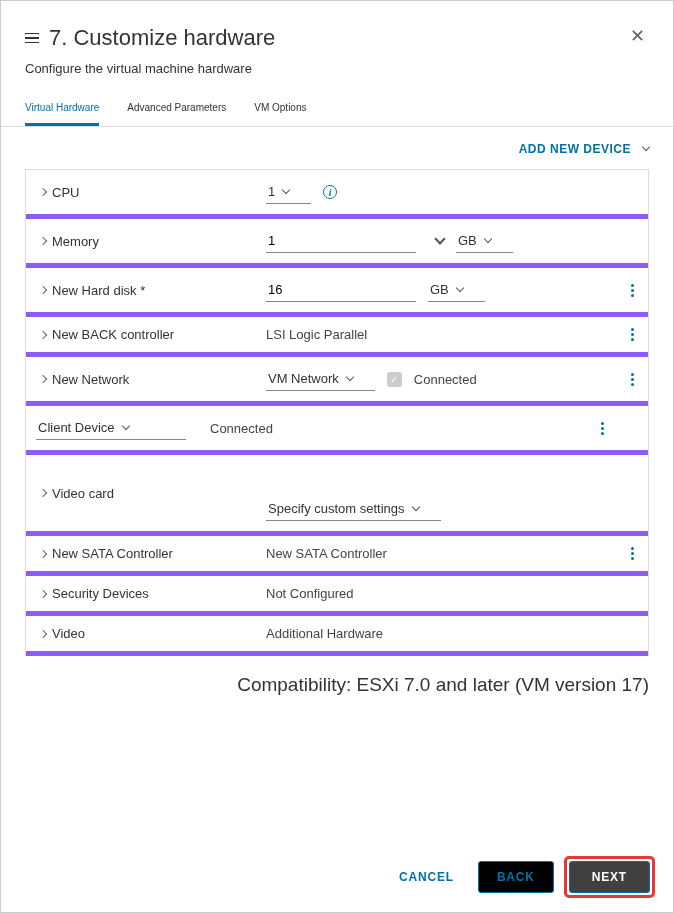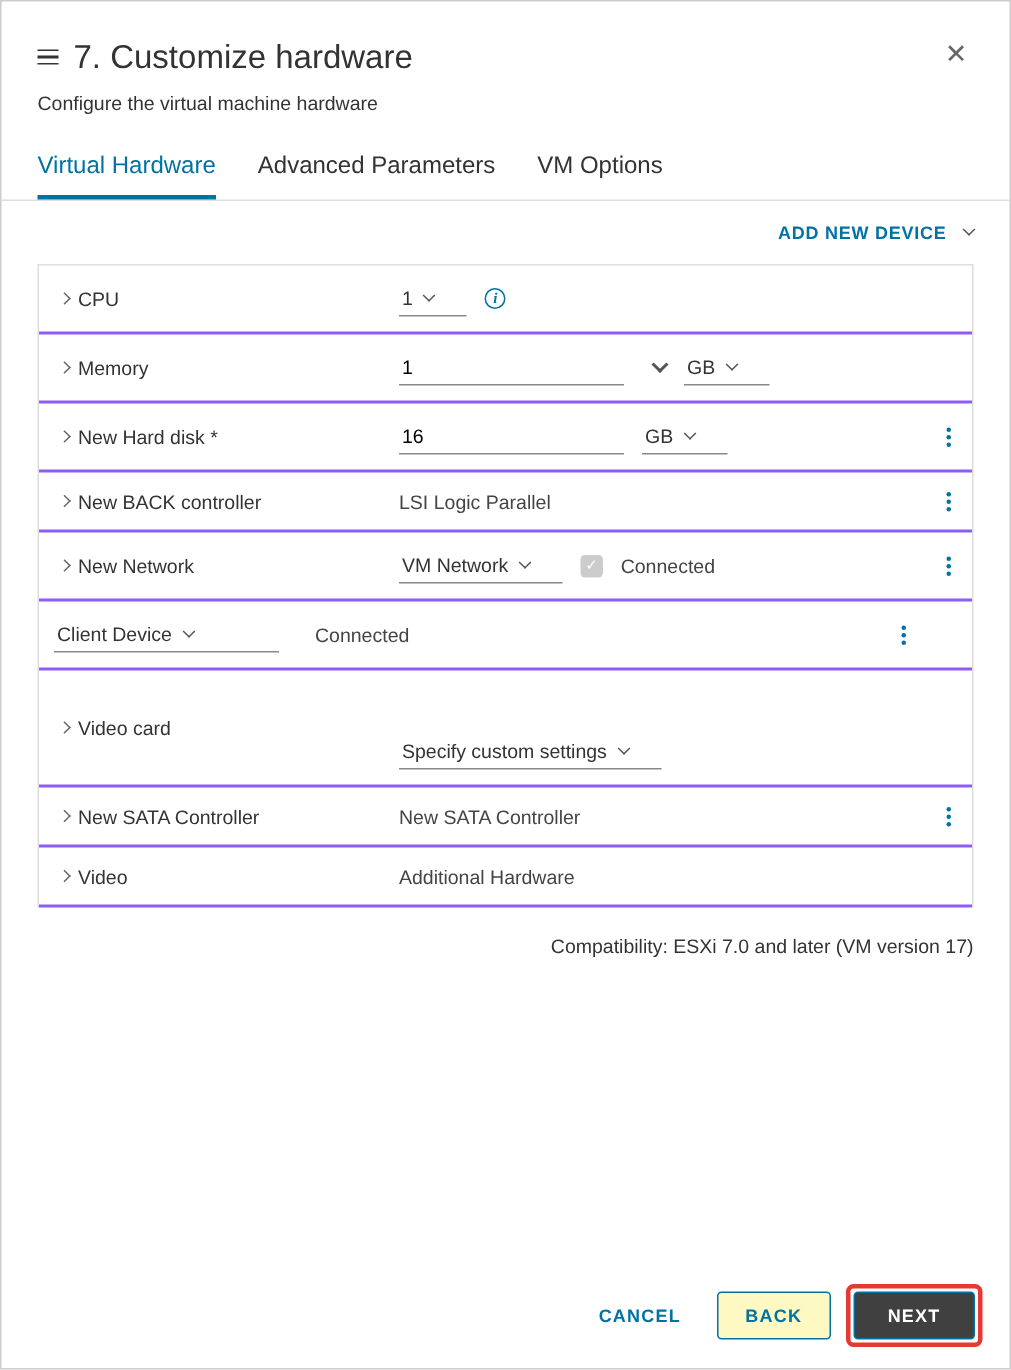--- a/index.html
+++ b/index.html
@@ -5,46 +5,46 @@
 * { margin: 0; padding: 0; box-sizing: border-box; }
 body { font-family: -apple-system, BlinkMacSystemFont, "Segoe UI", Arial, sans-serif; background: #fff; width: 674px; height: 913px; border: 1px solid #ccc; display: flex; flex-direction: column; }
 .header { padding: 20px 24px 10px; display: flex; align-items: flex-end; justify-content: space-between; }
 .title-area { display: flex; align-items: center; gap: 10px; }
 .hamburger { display: flex; flex-direction: column; gap: 3px; cursor: pointer; }
 .hamburger span { width: 14px; height: 1.5px; background: #333; display: block; }
 .title { font-size: 22px; font-weight: 400; color: #333; }
 .close-x { font-size: 18px; color: #666; cursor: pointer; padding: 4px; }
 .subtitle { padding: 0 24px 16px; font-size: 13px; color: #333; }
 .tabs { display: flex; border-bottom: 1px solid #ddd; padding: 0 24px; }
-.tab { padding: 10px 0; margin-right: 28px; font-size: 16px; color: #333; cursor: pointer; border-bottom: 3px solid transparent; }
+.tab { padding: 10px 0; margin-right: 28px; font-size: 10px; color: #333; cursor: pointer; border-bottom: 3px solid transparent; }
 .tab.active { color: #0072a3; border-bottom-color: #0072a3; }
 .add-device { text-align: right; padding: 12px 24px; text-decoration: underline; }
 .add-device-btn { color: #0072a3; font-size: 12px; font-weight: 600; letter-spacing: 0.5px; cursor: pointer; display: inline-flex; align-items: center; gap: 4px; }
 .hw-table { margin: 0 24px; border: 1px solid #ddd; border-bottom: none; }
-.hw-row { display: grid; grid-template-columns: 230px 1fr 30px; border-bottom: 2px solid #8b5cf6; padding: 10px 10px; align-items: center; min-height: 40px; }
+.hw-row { display: grid; grid-template-columns: 230px 1fr 30px; border-bottom: 5px solid #8b5cf6; padding: 10px 10px; align-items: center; min-height: 40px; }
 .hw-label { display: flex; align-items: center; gap: 6px; font-size: 13px; color: #333; cursor: pointer; }
 .chev-right { width: 6px; height: 6px; border-right: 1.5px solid #666; border-bottom: 1.5px solid #666; transform: rotate(-45deg); display: inline-block; margin-left: 4px; }
 .hw-value { display: flex; align-items: center; gap: 12px; font-size: 13px; color: #333; }
 .select-input { border: none; border-bottom: 1px solid #888; background: transparent; font-size: 13px; padding: 4px 22px 4px 2px; min-width: 30px; position: relative; display: inline-flex; align-items: center; }
 .select-input.wide { min-width: 150px; }
 .select-input.xwide { min-width: 170px; margin-top: 32px; }
 .select-chev { width: 6px; height: 6px; border-right: 1.5px solid #555; border-bottom: 1.5px solid #555; transform: rotate(45deg); margin-left: 8px; display: inline-block; position: relative; top: -2px; }
 .select-chev.big { width: 8px; height: 8px; border-width: 2px; }
 .text-input { border: none; border-bottom: 1px solid #888; background: transparent; font-size: 13px; padding: 4px 2px; width: 150px; outline: none; }
 .info-icon { width: 14px; height: 14px; border: 1.5px solid #0072a3; border-radius: 50%; color: #0072a3; font-size: 10px; display: inline-flex; align-items: center; justify-content: center; font-weight: bold; font-style: italic; font-family: serif; }
 .kebab { display: flex; flex-direction: column; align-items: center; gap: 2px; cursor: pointer; justify-self: end; padding-right: 4px; }
 .kebab span { width: 3px; height: 3px; background: #0072a3; border-radius: 50%; }
 .checkbox { width: 15px; height: 15px; border-radius: 3px; display: inline-flex; align-items: center; justify-content: center; font-size: 10px; color: #fff; }
 .checkbox.checked { background: #ccc; }
 .checkbox.unchecked { background: #ddd; }
 .value-text { font-size: 13px; color: #444; }
-.compat { text-align: right; padding: 18px 24px; font-size: 13px; color: #333; }
+.compat { text-align: right; padding: 18px 24px; font-size: 19px; color: #333; }
 .footer { margin-top: auto; padding: 14px 18px; display: flex; justify-content: flex-end; align-items: center; gap: 10px; }
 .btn-text { background: none; border: none; color: #0072a3; font-size: 12px; font-weight: 600; letter-spacing: 0.8px; padding: 8px 14px; cursor: pointer; }
-.btn-outline { background: #fef9c3; border: 1px solid #0072a3; color: #0072a3; font-size: 12px; font-weight: 600; letter-spacing: 0.8px; padding: 8px 18px; border-radius: 3px; cursor: pointer; }
+.btn-outline { background: #000000; border: 1px solid #0072a3; color: #0072a3; font-size: 12px; font-weight: 600; letter-spacing: 0.8px; padding: 8px 18px; border-radius: 3px; cursor: pointer; }
 .btn-primary { background: #404040; border: 1px solid #0072a3; color: #fff; font-size: 12px; font-weight: 600; letter-spacing: 0.8px; padding: 8px 22px; border-radius: 3px; cursor: pointer; }
 .highlight-wrap { border: 3px solid #e53935; border-radius: 5px; padding: 2px; }
 </style>
 </head>
 <body>
 
 <div class="header">
   <div class="title-area">
     <div class="hamburger">
         <span></span>
@@ -196,20 +196,30 @@
     <div class="hw-value">
         <span class="value-text">New SATA Controller</span>
       </div>
     <div class="kebab">
         <span></span>
         <span></span>
         <span></span>
       </div>
   </div>
 
+  <div class="hw-row">
+    <div class="hw-label">
+        <span class="chev-right"></span>
+        <span>Security Devices</span>
+      </div>
+    <div class="hw-value">
+        <span class="value-text">Not Configured</span>
+      </div>
+    <div></div>
+  </div>
 
   <div class="hw-row">
     <div class="hw-label">
         <span class="chev-right"></span>
         <span>Video</span>
       </div>
     <div class="hw-value">
         <span class="value-text">Additional Hardware</span>
       </div>
     <div></div>

